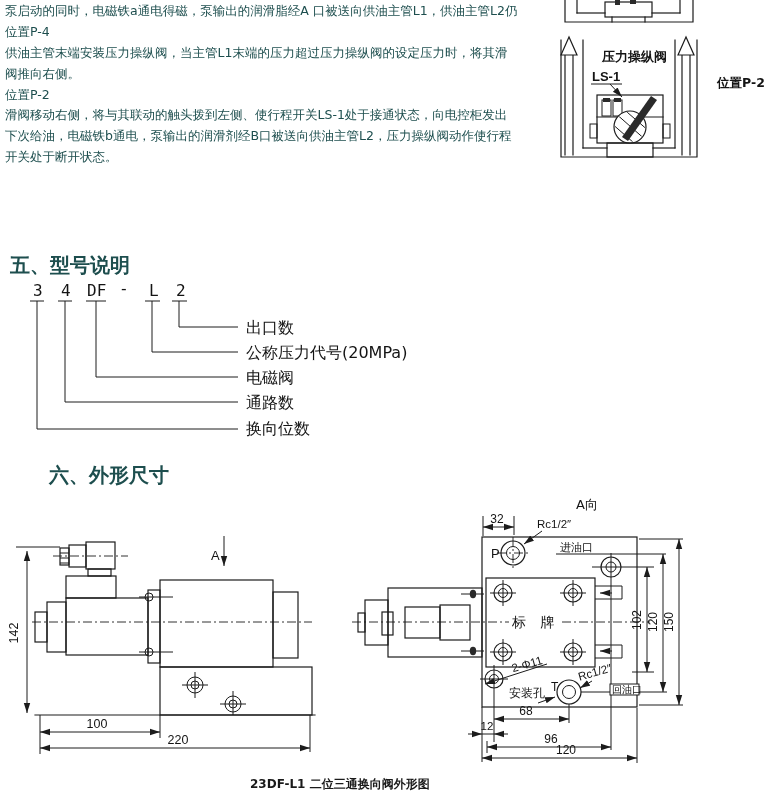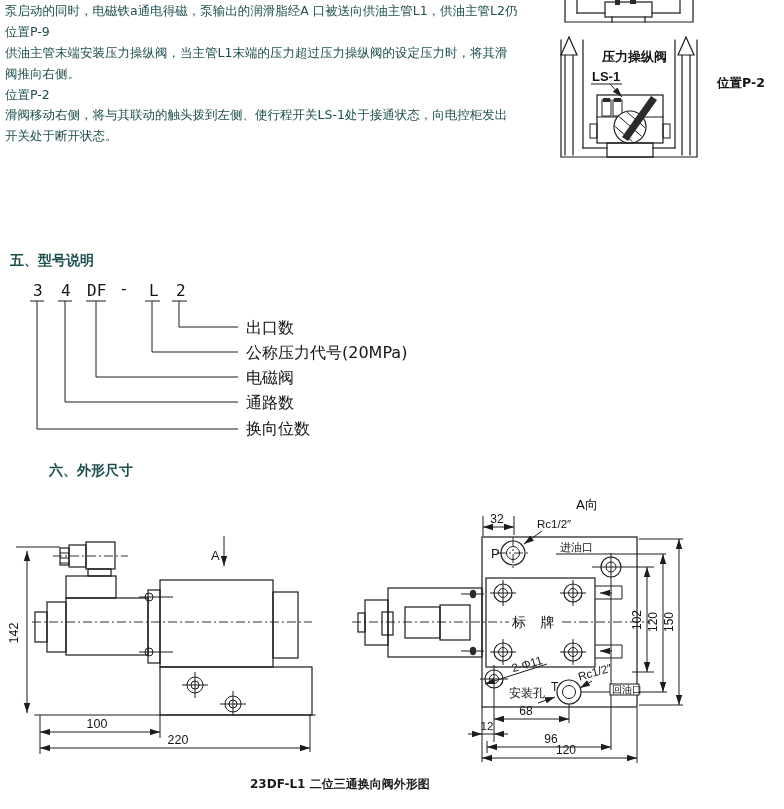--- a/index.html
+++ b/index.html
@@ -4,21 +4,21 @@
 <style>
   html,body{margin:0;padding:0;background:#fff;}
   .page{position:relative;width:784px;height:809px;background:#ffffff;overflow:hidden;
         font-family:"Liberation Sans",sans-serif;padding-left:36px;}
   
   .intro{position:absolute;left:5px;top:1px;width:510px;color:#1d4e4e;
          font-size:12.5px;line-height:20.9px;font-family:"DejaVu Sans",sans-serif;
          letter-spacing:0px;}
   .intro div{height:20.9px;white-space:nowrap;}
   
-  .h2{position:absolute;color:#1d4e4e;font-weight:bold;font-size:14px;
+  .h2{position:absolute;color:#1d4e4e;font-weight:bold;font-size:20px;
       font-family:"DejaVu Sans",sans-serif;white-space:nowrap;}
   #h-model{left:10px;top:252px;}
   #h-outline{left:10px;top:462px;margin-left:39px;}
   .caption{position:absolute;left:250px;top:776px;font-size:12px;font-weight:bold;
            color:#1a1a1a;font-family:"DejaVu Sans",sans-serif;white-space:nowrap;}
   
   svg.layer{position:absolute;left:0;top:0;}
   svg .ln{stroke:#1c1c1c;stroke-width:1.2;fill:none;stroke-linecap:square;}
   svg .thin{stroke:#1c1c1c;stroke-width:1;fill:none;}
   svg .cl{stroke:#1c1c1c;stroke-width:0.9;fill:none;stroke-dasharray:9 3 2 3;}
@@ -35,25 +35,26 @@
       background:linear-gradient(to left,#d7d7d7,#f4f4f4);
       border-radius:28px 0 0 28px;opacity:.8;}
 </style>
 </head>
 <body>
 
 <div class="page">
 
   <div class="intro">
     <div>泵启动的同时，电磁铁a通电得磁，泵输出的润滑脂经A 口被送向供油主管L1，供油主管L2仍</div>
-    <div>位置P-9</div>
+    <div>位置P-4</div>
     <div>供油主管末端安装压力操纵阀，当主管L1末端的压力超过压力操纵阀的设定压力时，将其滑</div>
     <div>阀推向右侧。</div>
     <div>位置P-2</div>
     <div>滑阀移动右侧，将与其联动的触头拨到左侧、使行程开关LS-1处于接通状态，向电控柜发出</div>
+    <div>下次给油，电磁铁b通电，泵输出的润滑剂经B口被送向供油主管L2，压力操纵阀动作使行程</div>
     <div>开关处于断开状态。</div>
   </div>
 
   <div class="h2" id="h-model">五、型号说明</div>
   <div class="h2" id="h-outline">六、外形尺寸</div>
   <div class="caption">23DF-L1 二位三通换向阀外形图</div>
 
   <svg class="layer" width="784" height="809" viewBox="0 0 784 809">
     <defs>
       <marker id="arr" markerWidth="11" markerHeight="8" refX="10" refY="4" orient="auto-start-reverse" markerUnits="userSpaceOnUse">

